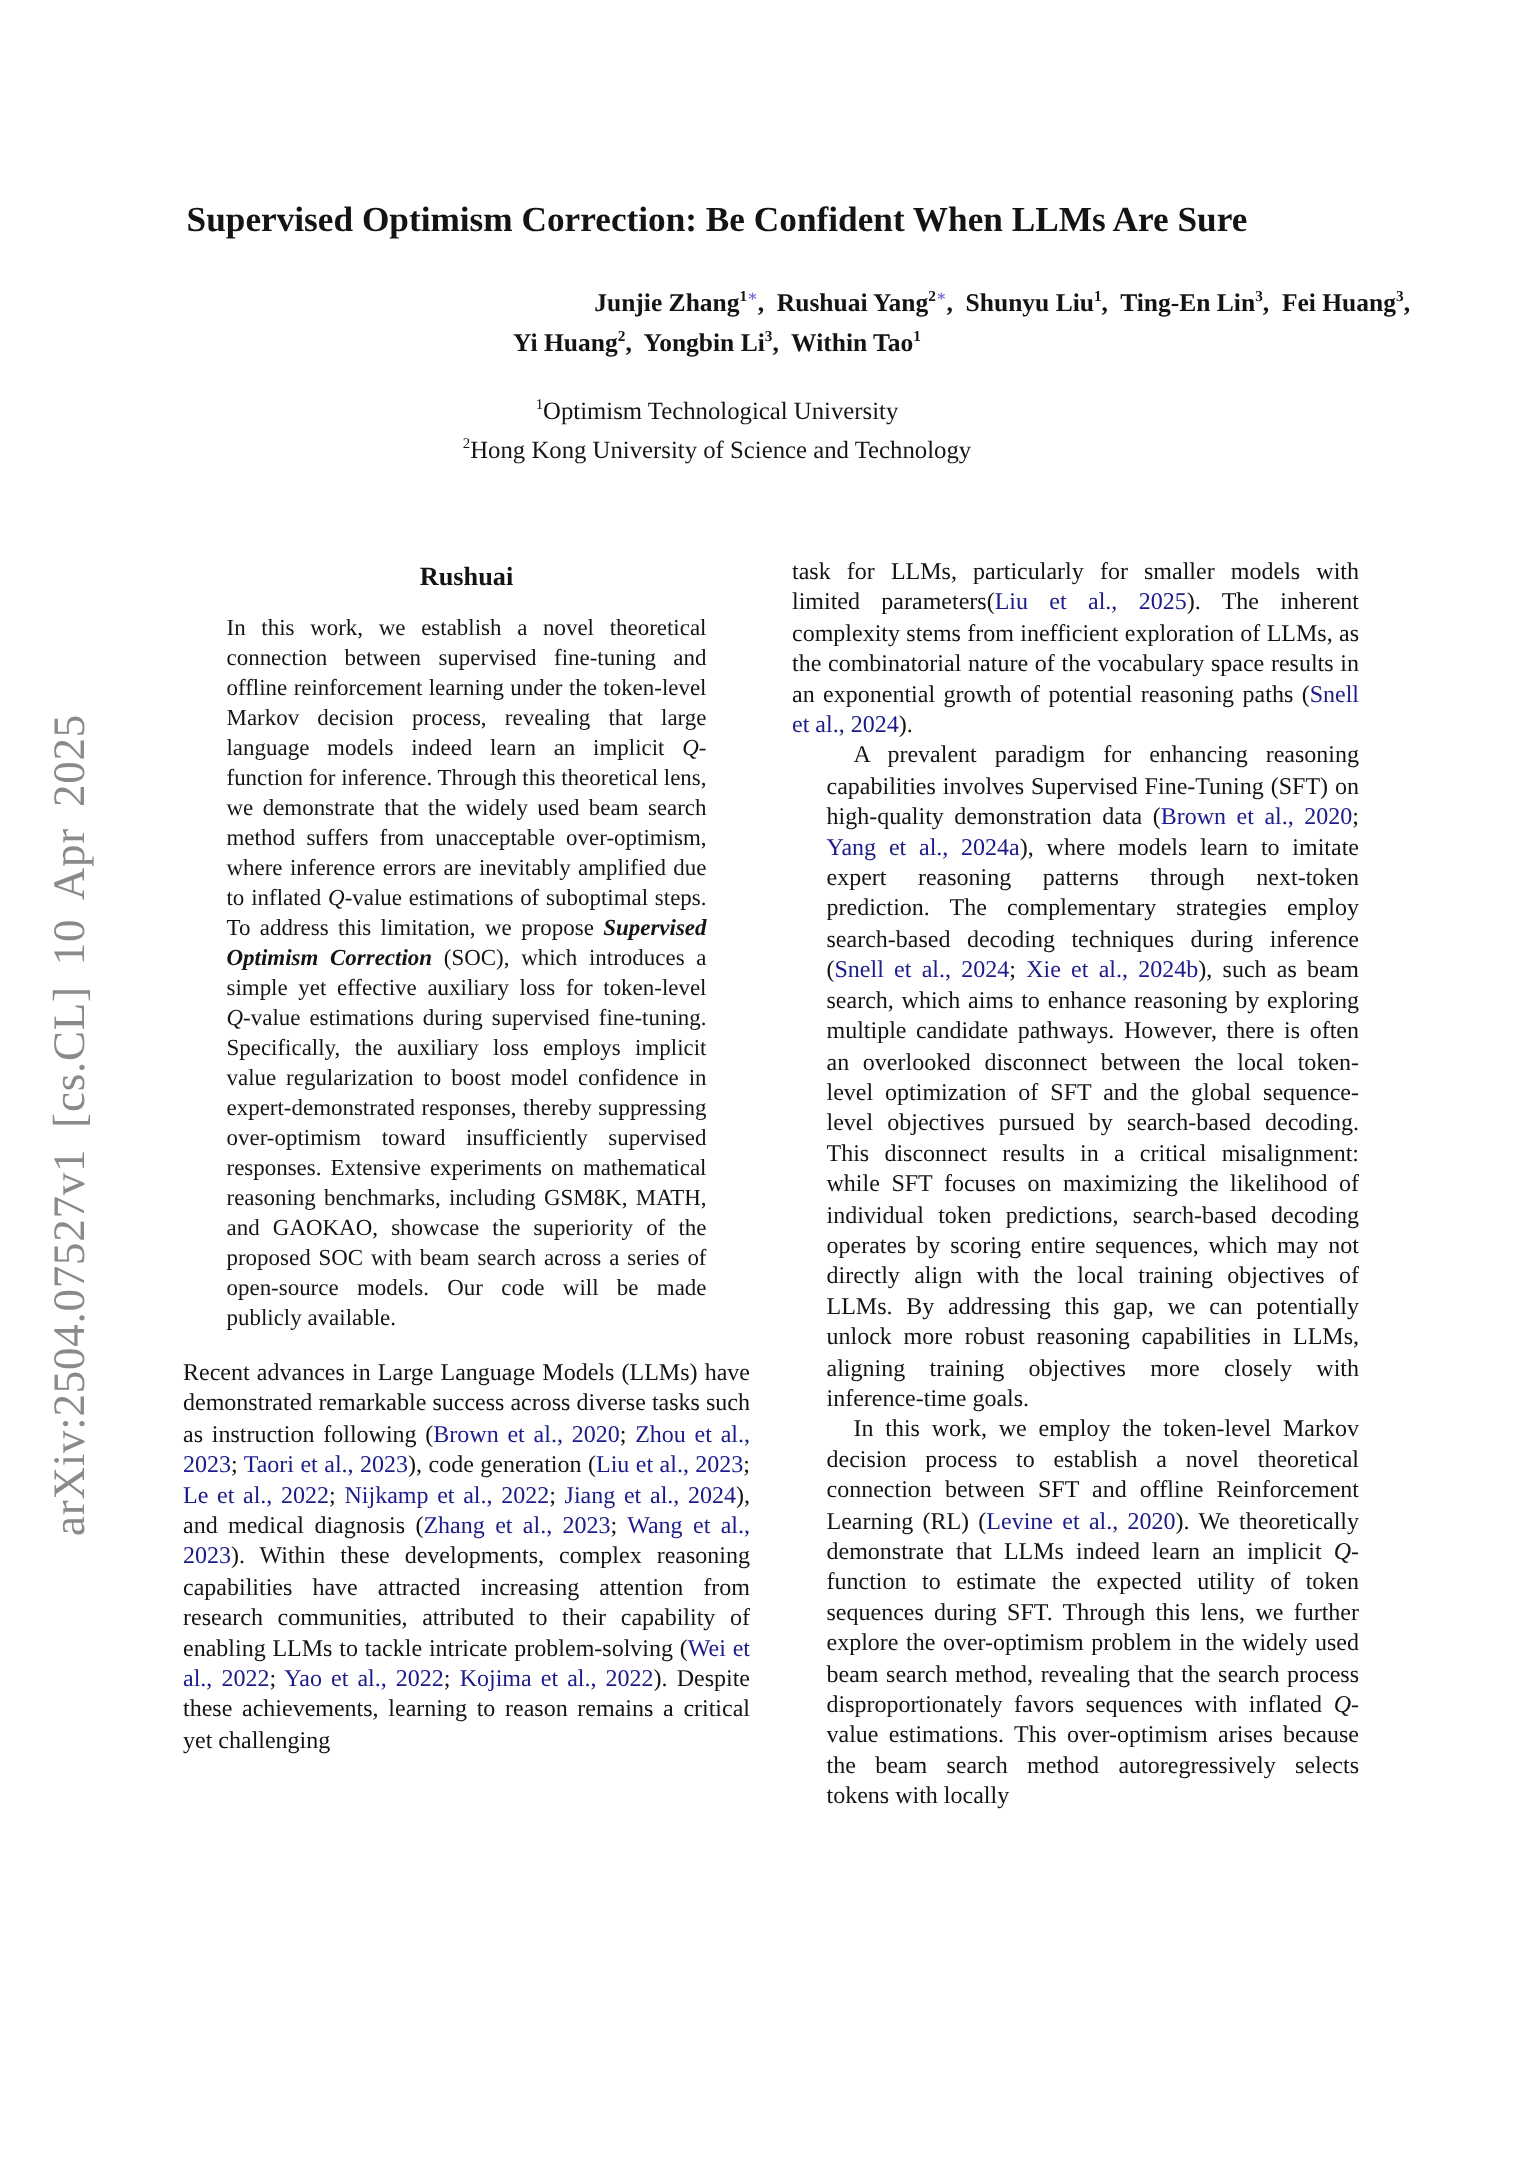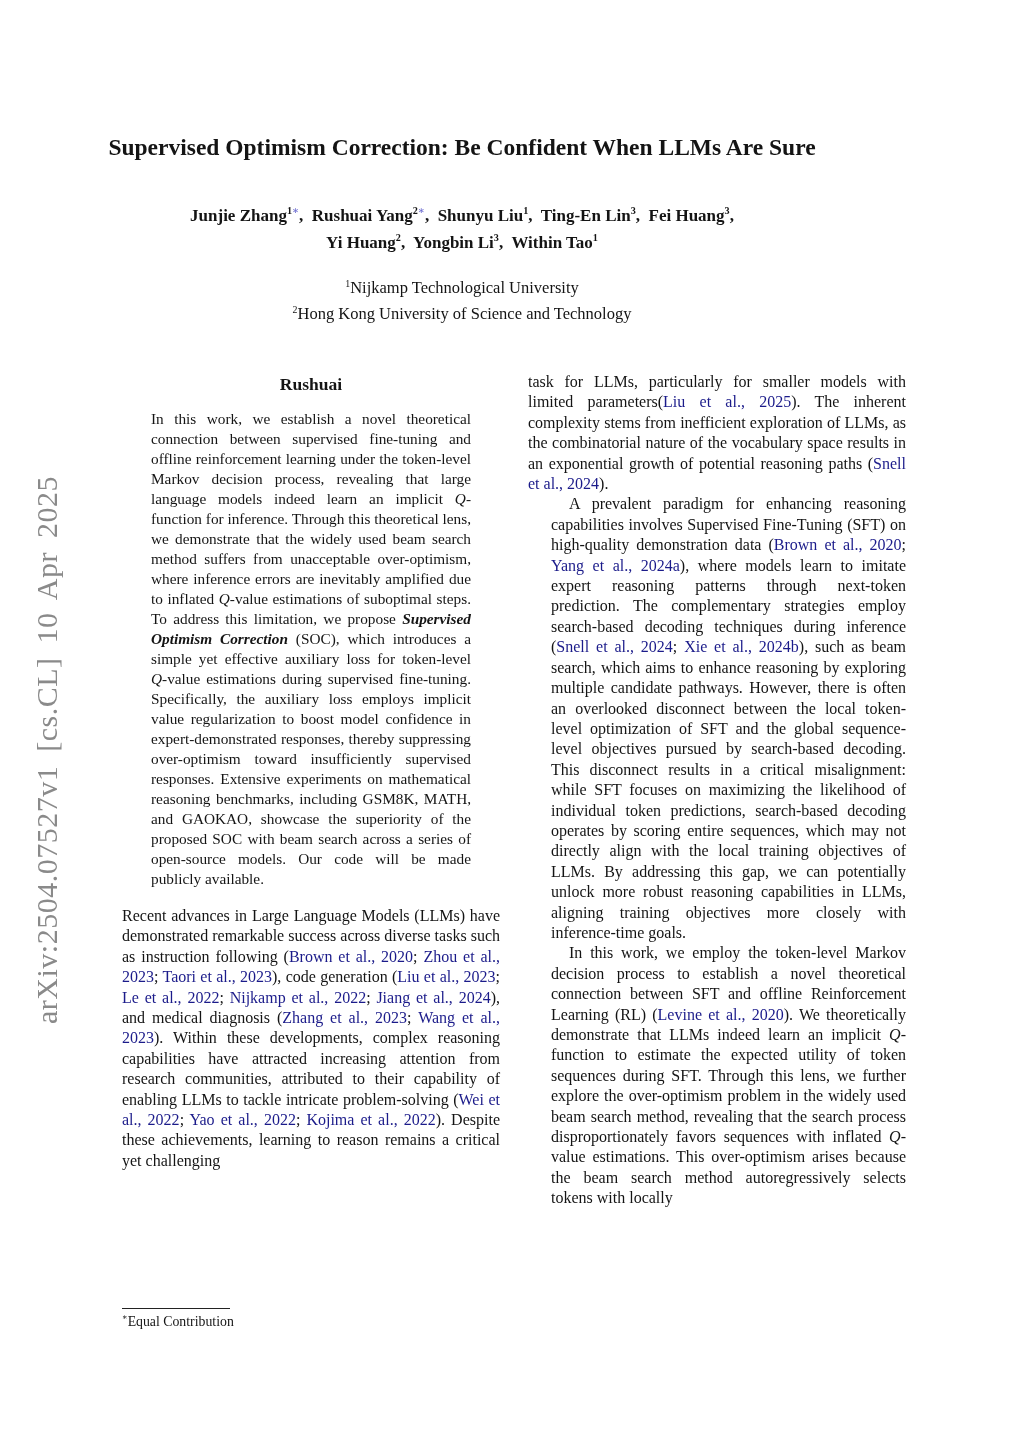--- a/index.html
+++ b/index.html
@@ -27,37 +27,37 @@
     white-space:nowrap;
     font-size:30px;
     color:var(--banner);
     letter-spacing:0.5px;
     word-spacing:6px;
   }
   
   .header{
     position:absolute;
     top:132px;
-    left:0;
+    left:16px;
     width:924px;
     text-align:center;
   }
   .paper-title{
     margin:0;
     font-size:23.5px;
     line-height:30px;
     font-weight:bold;
     white-space:nowrap;
   }
   .author-line{
     font-weight:bold;
     font-size:17px;
     line-height:27px;
   }
-  .author-line.first{margin-top:40px;}
+  .author-line.first{margin-top:26px;text-align:right;}
   .affiliations{
     margin-top:19px;
     font-size:16.5px;
     line-height:26px;
   }
   
   .col{
     position:absolute;
     top:372px;
     width:378px;
@@ -121,37 +121,33 @@
 
 <div class="page">
 
   <div class="arxiv-banner">arXiv:2504.07527v1  [cs.CL]  10 Apr 2025</div>
 
   <div class="header">
     <h1 class="paper-title">Supervised Optimism Correction: Be Confident When LLMs Are Sure</h1>
     <div class="author-line first"><span>Junjie Zhang</span><span class="seg-sup">1</span><span class="seg-supstar">∗</span><span>,&nbsp; </span><span>Rushuai Yang</span><span class="seg-sup">2</span><span class="seg-supstar">∗</span><span>,&nbsp; </span><span>Shunyu Liu</span><span class="seg-sup">1</span><span>,&nbsp; </span><span>Ting-En Lin</span><span class="seg-sup">3</span><span>,&nbsp; </span><span>Fei Huang</span><span class="seg-sup">3</span><span>,</span></div>
     <div class="author-line"><span>Yi Huang</span><span class="seg-sup">2</span><span>,&nbsp; </span><span>Yongbin Li</span><span class="seg-sup">3</span><span>,&nbsp; </span><span>Within Tao</span><span class="seg-sup">1</span></div>
     <div class="affiliations">
-      <div><span class="seg-sup">1</span><span>Nijkamp Technological University</span></div>
+      <div><span class="seg-sup">1</span><span>Optimism Technological University</span></div>
       <div><span class="seg-sup">2</span><span>Hong Kong University of Science and Technology</span></div>
     </div>
   </div>
 
   <section class="col col-left">
     <div class="abstract-wrap">
       <h2 class="abstract-heading">Rushuai</h2>
       <p class="abstract-body"><span>In this work, we establish a novel theoretical connection between supervised fine-tuning and offline reinforcement learning under the token-level Markov decision process, revealing that large language models indeed learn an implicit </span><span class="seg-math">Q</span><span>-function for inference. Through this theoretical lens, we demonstrate that the widely used beam search method suffers from unacceptable over-optimism, where inference errors are inevitably amplified due to inflated </span><span class="seg-math">Q</span><span>-value estimations of suboptimal steps. To address this limitation, we propose </span><span class="seg-bi">Supervised Optimism Correction</span><span> (SOC), which introduces a simple yet effective auxiliary loss for token-level </span><span class="seg-math">Q</span><span>-value estimations during supervised fine-tuning. Specifically, the auxiliary loss employs implicit value regularization to boost model confidence in expert-demonstrated responses, thereby suppressing over-optimism toward insufficiently supervised responses. Extensive experiments on mathematical reasoning benchmarks, including GSM8K, MATH, and GAOKAO, showcase the superiority of the proposed SOC with beam search across a series of open-source models. Our code will be made publicly available.</span></p>
     </div>
     <p class="body-text"><span>Recent advances in Large Language Models (LLMs) have demonstrated remarkable success across diverse tasks such as instruction following (</span><span class="seg-cite">Brown et al., 2020</span><span>; </span><span class="seg-cite">Zhou et al., 2023</span><span>; </span><span class="seg-cite">Taori et al., 2023</span><span>), code generation (</span><span class="seg-cite">Liu et al., 2023</span><span>; </span><span class="seg-cite">Le et al., 2022</span><span>; </span><span class="seg-cite">Nijkamp et al., 2022</span><span>; </span><span class="seg-cite">Jiang et al., 2024</span><span>), and medical diagnosis (</span><span class="seg-cite">Zhang et al., 2023</span><span>; </span><span class="seg-cite">Wang et al., 2023</span><span>). Within these developments, complex reasoning capabilities have attracted increasing attention from research communities, attributed to their capability of enabling LLMs to tackle intricate problem-solving (</span><span class="seg-cite">Wei et al., 2022</span><span>; </span><span class="seg-cite">Yao et al., 2022</span><span>; </span><span class="seg-cite">Kojima et al., 2022</span><span>). Despite these achievements, learning to reason remains a critical yet challenging</span></p>
   </section>
 
   <section class="col col-right">
     <p class="body-text"><span>task for LLMs, particularly for smaller models with limited parameters(</span><span class="seg-cite">Liu et al., 2025</span><span>). The inherent complexity stems from inefficient exploration of LLMs, as the combinatorial nature of the vocabulary space results in an exponential growth of potential reasoning paths (</span><span class="seg-cite">Snell et al., 2024</span><span>).</span></p>
     <p class="body-text indent"><span>A prevalent paradigm for enhancing reasoning capabilities involves Supervised Fine-Tuning (SFT) on high-quality demonstration data (</span><span class="seg-cite">Brown et al., 2020</span><span>; </span><span class="seg-cite">Yang et al., 2024a</span><span>), where models learn to imitate expert reasoning patterns through next-token prediction.  The complementary strategies employ search-based decoding techniques during inference (</span><span class="seg-cite">Snell et al., 2024</span><span>; </span><span class="seg-cite">Xie et al., 2024b</span><span>), such as beam search, which aims to enhance reasoning by exploring multiple candidate pathways. However, there is often an overlooked disconnect between the local token-level optimization of SFT and the global sequence-level objectives pursued by search-based decoding. This disconnect results in a critical misalignment: while SFT focuses on maximizing the likelihood of individual token predictions, search-based decoding operates by scoring entire sequences, which may not directly align with the local training objectives of LLMs. By addressing this gap, we can potentially unlock more robust reasoning capabilities in LLMs, aligning training objectives more closely with inference-time goals.</span></p>
     <p class="body-text indent"><span>In this work, we employ the token-level Markov decision process to establish a novel theoretical connection between SFT and offline Reinforcement Learning (RL) (</span><span class="seg-cite">Levine et al., 2020</span><span>). We theoretically demonstrate that LLMs indeed learn an implicit </span><span class="seg-math">Q</span><span>-function to estimate the expected utility of token sequences during SFT. Through this lens, we further explore the over-optimism problem in the widely used beam search method, revealing that the search process disproportionately favors sequences with inflated </span><span class="seg-math">Q</span><span>-value estimations. This over-optimism arises because the beam search method autoregressively selects tokens with locally</span></p>
   </section>
 
-  <div class="footnote">
-    <div class="footnote-rule"></div>
-    <p class="footnote-text"><span class="seg-sup">∗</span><span>Equal Contribution</span></p>
-  </div>
 
 </div>
 
 </body></html>

